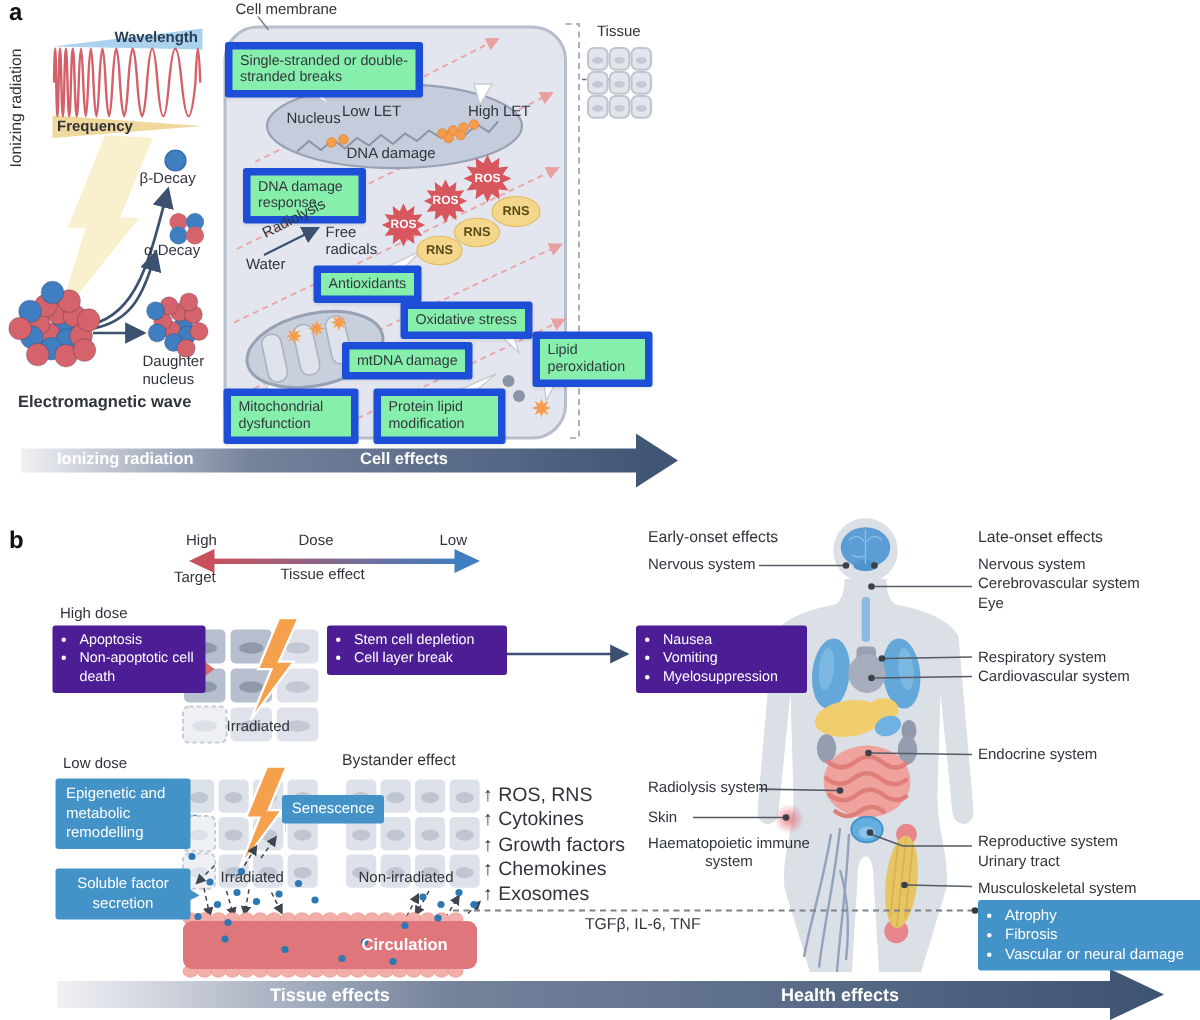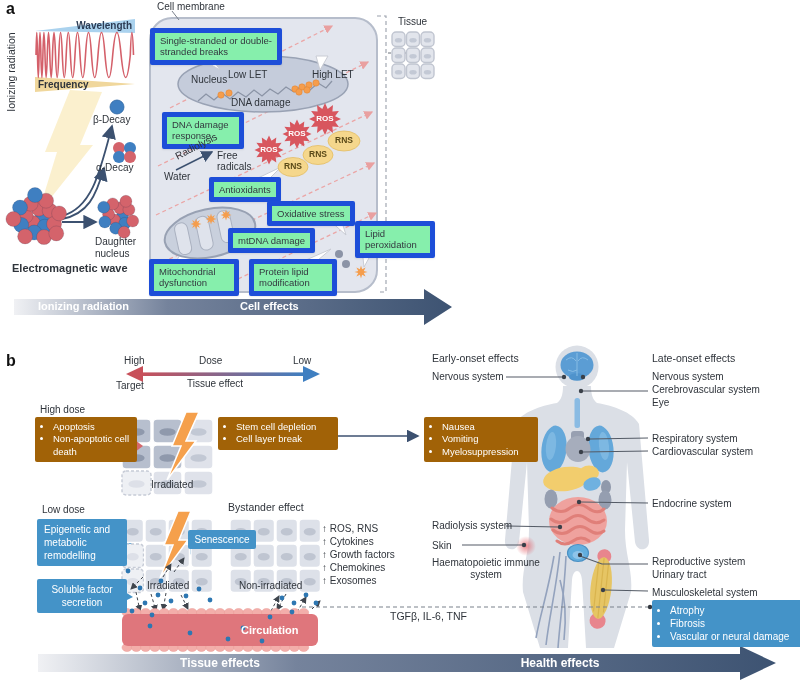--- a/index.html
+++ b/index.html
@@ -6,21 +6,21 @@
   .stage{position:relative;width:800px;height:680px;background:#fff;overflow:hidden;
          font-family:"Liberation Sans","DejaVu Sans",sans-serif;color:#2f343b;}
   svg.art{position:absolute;left:0;top:0;z-index:1;}
   .lbl{position:absolute;z-index:3;font-size:10px;line-height:1.15;white-space:nowrap;color:#2f343b;}
   .wrap{white-space:normal;}
   .bold{font-weight:bold;}
   .panel-letter{font-size:16px;font-weight:bold;color:#111;}
   .vert{transform:rotate(-90deg);transform-origin:center;}
   .wbox{position:absolute;z-index:3;background:#86efac;border:5px solid #1d4ed8;border-radius:2px;
         padding:2px 5px;font-size:9.5px;line-height:1.2;color:#33383f;box-shadow:0 1px 2px rgba(40,45,60,.10);}
-  .rbox{position:absolute;z-index:3;background:#a16207;color:#fff;border-radius:2px;
+  .rbox{position:absolute;z-index:3;background:#4c1d95;color:#fff;border-radius:2px;
         padding:4px 7px;font-size:9.5px;line-height:1.3;}
   .bbox{position:absolute;z-index:3;background:#4493c8;color:#fff;border-radius:2px;
         padding:4px 7px;font-size:9.5px;line-height:1.3;}
   .box ul,.rbox ul,.bbox ul{margin:0;padding:0;}
   .rbox li,.bbox li{list-style:disc;margin-left:11px;}
   .white-arrow-text{color:#fff;font-weight:bold;font-size:11px;}
   .center{text-align:center;}
   .small-caps-hd{font-size:10.5px;font-weight:normal;}
   .factors div{margin-bottom:1.5px;}
 </style>
@@ -572,21 +572,21 @@
 <div class="lbl" style="left:390px;top:610px;font-size:10.5px;">TGFβ, IL-6, TNF</div>
 
 <div class="lbl" style="left:42px;top:504px;">Low dose</div>
 <div class="bbox wrap" style="left:37px;top:519px;width:76px;font-size:10px;">Epigenetic and metabolic remodelling</div>
 <div class="bbox wrap" style="left:37px;top:579px;width:76px;font-size:10px;text-align:center;">Soluble factor secretion</div>
 <div class="bbox center" style="left:188px;top:530px;width:60px;padding:3px 4px;font-size:10px;">Senescence</div>
 <div class="lbl small-caps-hd" style="left:228px;top:501px;">Bystander effect</div>
 <div class="lbl" style="left:147px;top:580px;">Irradiated</div>
 <div class="lbl" style="left:239px;top:580px;">Non-irradiated</div>
 
-<div class="lbl factors" style="left:322px;top:523px;font-size:10px;">
+<div class="lbl factors" style="left:322px;top:523px;font-size:13px;">
   <div>↑ ROS, RNS</div>
   <div>↑ Cytokines</div>
   <div>↑ Growth factors</div>
   <div>↑ Chemokines</div>
   <div>↑ Exosomes</div>
 </div>
 <div class="lbl" style="left:241px;top:624px;color:#fff;font-size:11px;font-weight:600;">Circulation</div>
 
 <div class="lbl center white-arrow-text" style="left:120px;top:657px;width:200px;font-size:12px;">Tissue effects</div>
 <div class="lbl center white-arrow-text" style="left:470px;top:657px;width:180px;font-size:12px;">Health effects</div>

